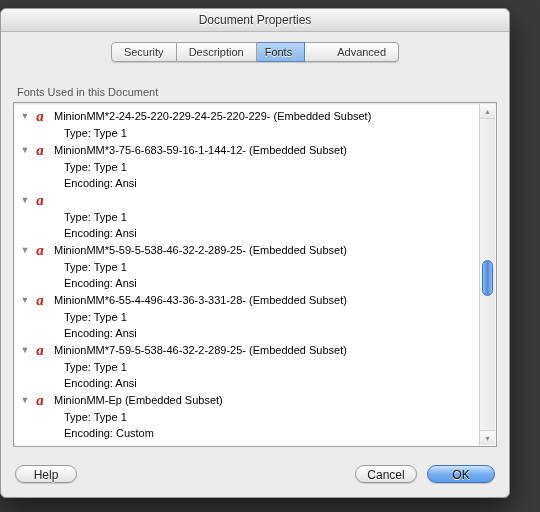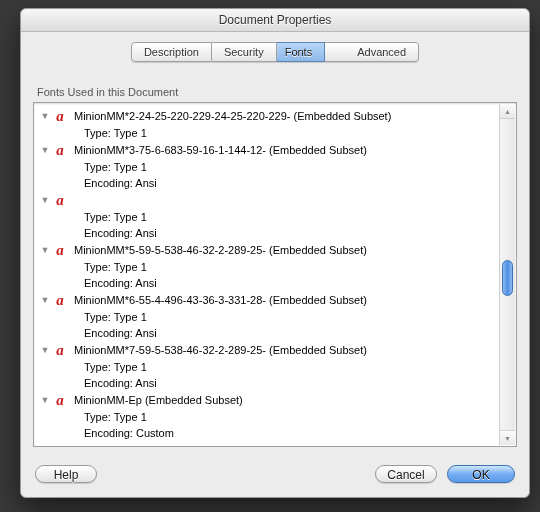--- a/index.html
+++ b/index.html
@@ -8,21 +8,21 @@
     width: 540px;
     height: 512px;
     background: #3a3a3a;
     font-family: "Lucida Grande", "Helvetica Neue", Arial, sans-serif;
     font-size: 11px;
     color: #000;
     overflow: hidden;
   }
   .window {
     position: absolute;
-    left: 20px;
+    left: 0;
     top: 8px;
     width: 508px;
     height: 488px;
     background: #ececec;
     border: 1px solid #9a9a9a;
     border-radius: 6px;
     box-shadow: 0 12px 30px rgba(0,0,0,0.55);
     display: flex;
     flex-direction: column;
   }
@@ -198,22 +198,22 @@
 </style>
 </head>
 <body>
 
 <div class="window">
 
   <div class="titlebar">Document Properties</div>
 
   <div class="tabs-row">
     <div class="seg" id="seg">
+        <button class="">Security</button>
         <button class="">Description</button>
-        <button class="">Security</button>
         <button class="active">Fonts</button>
         <button class="">Advanced</button>
       </div>
   </div>
 
   <div class="group">
     <div class="group-label">Fonts Used in this Document</div>
     <div class="listbox">
       <div class="list-inner" id="list">
           <div class="font-row">

